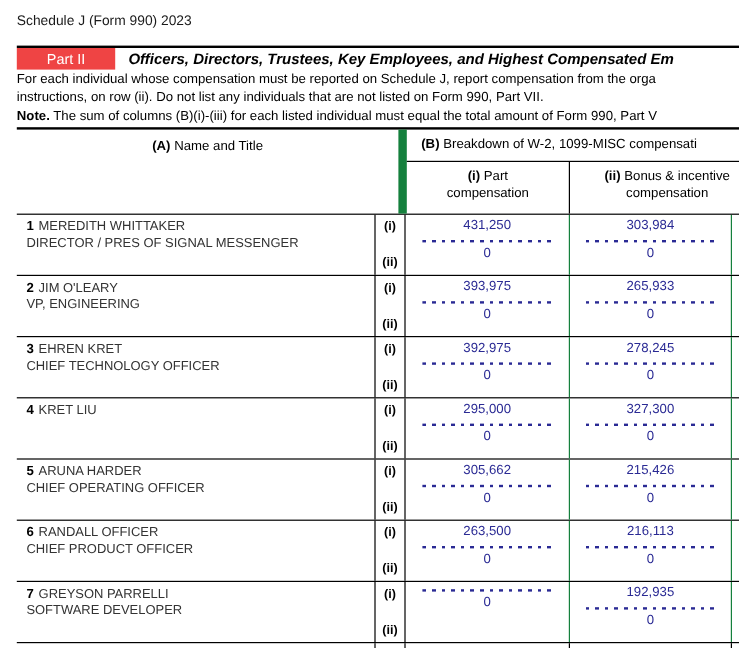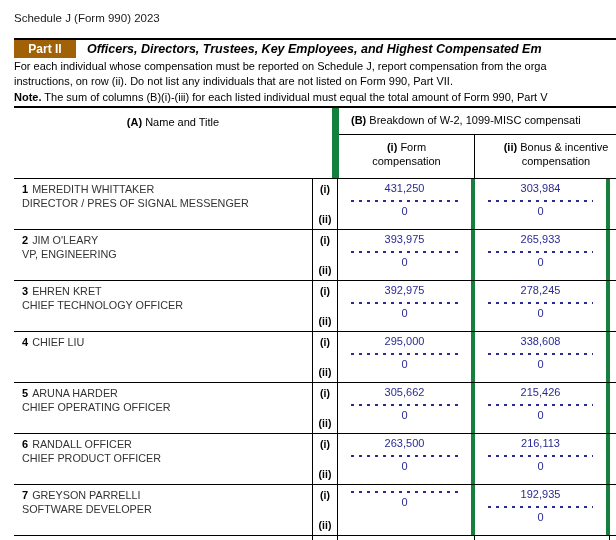--- a/index.html
+++ b/index.html
@@ -2,41 +2,41 @@
 <html><head>
 <meta charset="utf-8">
 <style>
   html,body{margin:0;padding:0;background:#fff;}
   .page{
     position:relative;width:616px;height:540px;overflow:hidden;background:#fff;
     font-family:"Liberation Sans",sans-serif;color:#000;
   }
   .schedule-line{position:absolute;left:14px;top:12px;font-size:11.5px;color:#1a1a1a;}
   .part-bar{position:absolute;left:14px;top:38px;width:602px;border-top:2.5px solid #000;display:flex;align-items:stretch;height:18px;}
-  .part-label{background:#a16207;color:#fff;font-weight:bold;font-size:12px;width:62px;display:flex;align-items:center;justify-content:center;}
+  .part-label{background:#ef4444;color:#fff;font-weight:normal;font-size:12px;width:82px;display:flex;align-items:center;justify-content:center;}
   .part-title{font-weight:bold;font-size:12.5px;margin-left:11px;white-space:nowrap;display:flex;align-items:center;font-style:italic;}
   .intro{position:absolute;left:14px;top:59px;width:620px;font-size:11px;line-height:15.4px;}
   .intro div{white-space:nowrap;}
   .intro b{font-weight:bold;}
   .tbl{position:absolute;left:14px;top:106px;width:602px;border-top:2px solid #000;}
   .thead{position:relative;height:71px;border-bottom:1px solid #000;box-sizing:border-box;}
   .cellA{position:absolute;left:0;top:0;width:325px;height:70px;border-right:7px solid #15803d;box-sizing:border-box;text-align:center;padding-top:8px;font-size:11px;}
   .cellB{position:absolute;left:325px;top:0;width:420px;height:27px;border-bottom:1px solid #000;box-sizing:border-box;padding:6px 0 0 12px;font-size:11px;white-space:nowrap;}
   .subI{position:absolute;left:325px;top:27px;width:136px;height:43px;border-right:1px solid #000;box-sizing:border-box;text-align:center;padding-top:5px;font-size:11px;line-height:14px;}
   .subII{position:absolute;left:475px;top:27px;width:135px;height:43px;border-right:1px solid #000;box-sizing:border-box;text-align:center;padding-top:5px;font-size:11px;line-height:14px;}
   .row{display:flex;height:51px;border-bottom:1px solid #000;box-sizing:border-box;}
   .cell-name{width:299px;border-right:1px solid #000;box-sizing:border-box;padding:4px 0 0 8px;overflow:hidden;}
   .name-line{font-size:10.8px;color:#333;white-space:nowrap;}
   .row-num{font-weight:bold;color:#000;margin-right:4px;font-size:11px;}
   .title-line{font-size:10.8px;color:#333;margin-top:2px;white-space:nowrap;}
   .cell-label{width:25px;border-right:1px solid #000;box-sizing:border-box;position:relative;}
   .lbl{position:absolute;width:100%;text-align:center;font-weight:bold;font-size:10.5px;}
   .lbl-i{top:4px;}
   .lbl-ii{bottom:4px;}
-  .cell-val{border-right:4px solid #15803d;box-sizing:border-box;padding-top:3px;}
+  .cell-val{border-right:1px solid #15803d;box-sizing:border-box;padding-top:3px;}
   .cell-val.ci{width:137px;}
   .cell-val.cii{width:135px;}
   .val{height:15px;text-align:center;font-size:11px;color:#2a2a94;}
   .dash{height:2px;width:80%;margin:3px auto 3px auto;background:repeating-linear-gradient(90deg,#2a2a94 0 3px,transparent 3px 8px);}
   .cell-sliver{flex:1;}
   .partial{display:flex;height:6px;}
   .partial .p1{width:299px;border-right:1px solid #000;box-sizing:border-box;}
   .partial .p2{width:25px;border-right:1px solid #000;box-sizing:border-box;}
   .partial .p3{width:137px;border-right:1px solid #000;box-sizing:border-box;}
   .partial .p4{width:135px;border-right:1px solid #000;box-sizing:border-box;}
@@ -58,21 +58,21 @@
     <div>For each individual whose compensation must be reported on Schedule J, report compensation from the orga</div>
     <div>instructions, on row (ii). Do not list any individuals that are not listed on Form 990, Part VII.</div>
     <div><b>Note.</b><span> The sum of columns (B)(i)-(iii) for each listed individual must equal the total amount of Form 990, Part V</span></div>
   </div>
 
   <div class="tbl">
     <div class="thead">
       <div class="cellA"><span class="hb">(A)</span><span> Name and Title</span></div>
       <div class="cellB"><span class="hb">(B)</span><span> Breakdown of W-2, 1099-MISC compensati</span></div>
       <div class="subI">
-          <div><span class="hb">(i)</span><span> Form</span></div>
+          <div><span class="hb">(i)</span><span> Part</span></div>
           <div>compensation</div>
         </div>
       <div class="subII">
           <div><span class="hb">(ii)</span><span> Bonus &amp; incentive</span></div>
           <div>compensation</div>
         </div>
     </div>
 
     <div id="tbody">
   <div class="row">
@@ -136,33 +136,33 @@
     <div class="cell-val cii">
       <div class="val">278,245</div>
       <div class="dash"></div>
       <div class="val">0</div>
     </div>
     <div class="cell-sliver"></div>
   </div>
 
   <div class="row">
     <div class="cell-name">
-      <div class="name-line"><span class="row-num">4</span><span>CHIEF LIU</span></div>
+      <div class="name-line"><span class="row-num">4</span><span>KRET LIU</span></div>
     </div>
     <div class="cell-label">
       <div class="lbl lbl-i">(i)</div>
       <div class="lbl lbl-ii">(ii)</div>
     </div>
     <div class="cell-val ci">
       <div class="val">295,000</div>
       <div class="dash"></div>
       <div class="val">0</div>
     </div>
     <div class="cell-val cii">
-      <div class="val">338,608</div>
+      <div class="val">327,300</div>
       <div class="dash"></div>
       <div class="val">0</div>
     </div>
     <div class="cell-sliver"></div>
   </div>
 
   <div class="row">
     <div class="cell-name">
       <div class="name-line"><span class="row-num">5</span><span>ARUNA HARDER</span></div>
       <div class="title-line">CHIEF OPERATING OFFICER</div>

